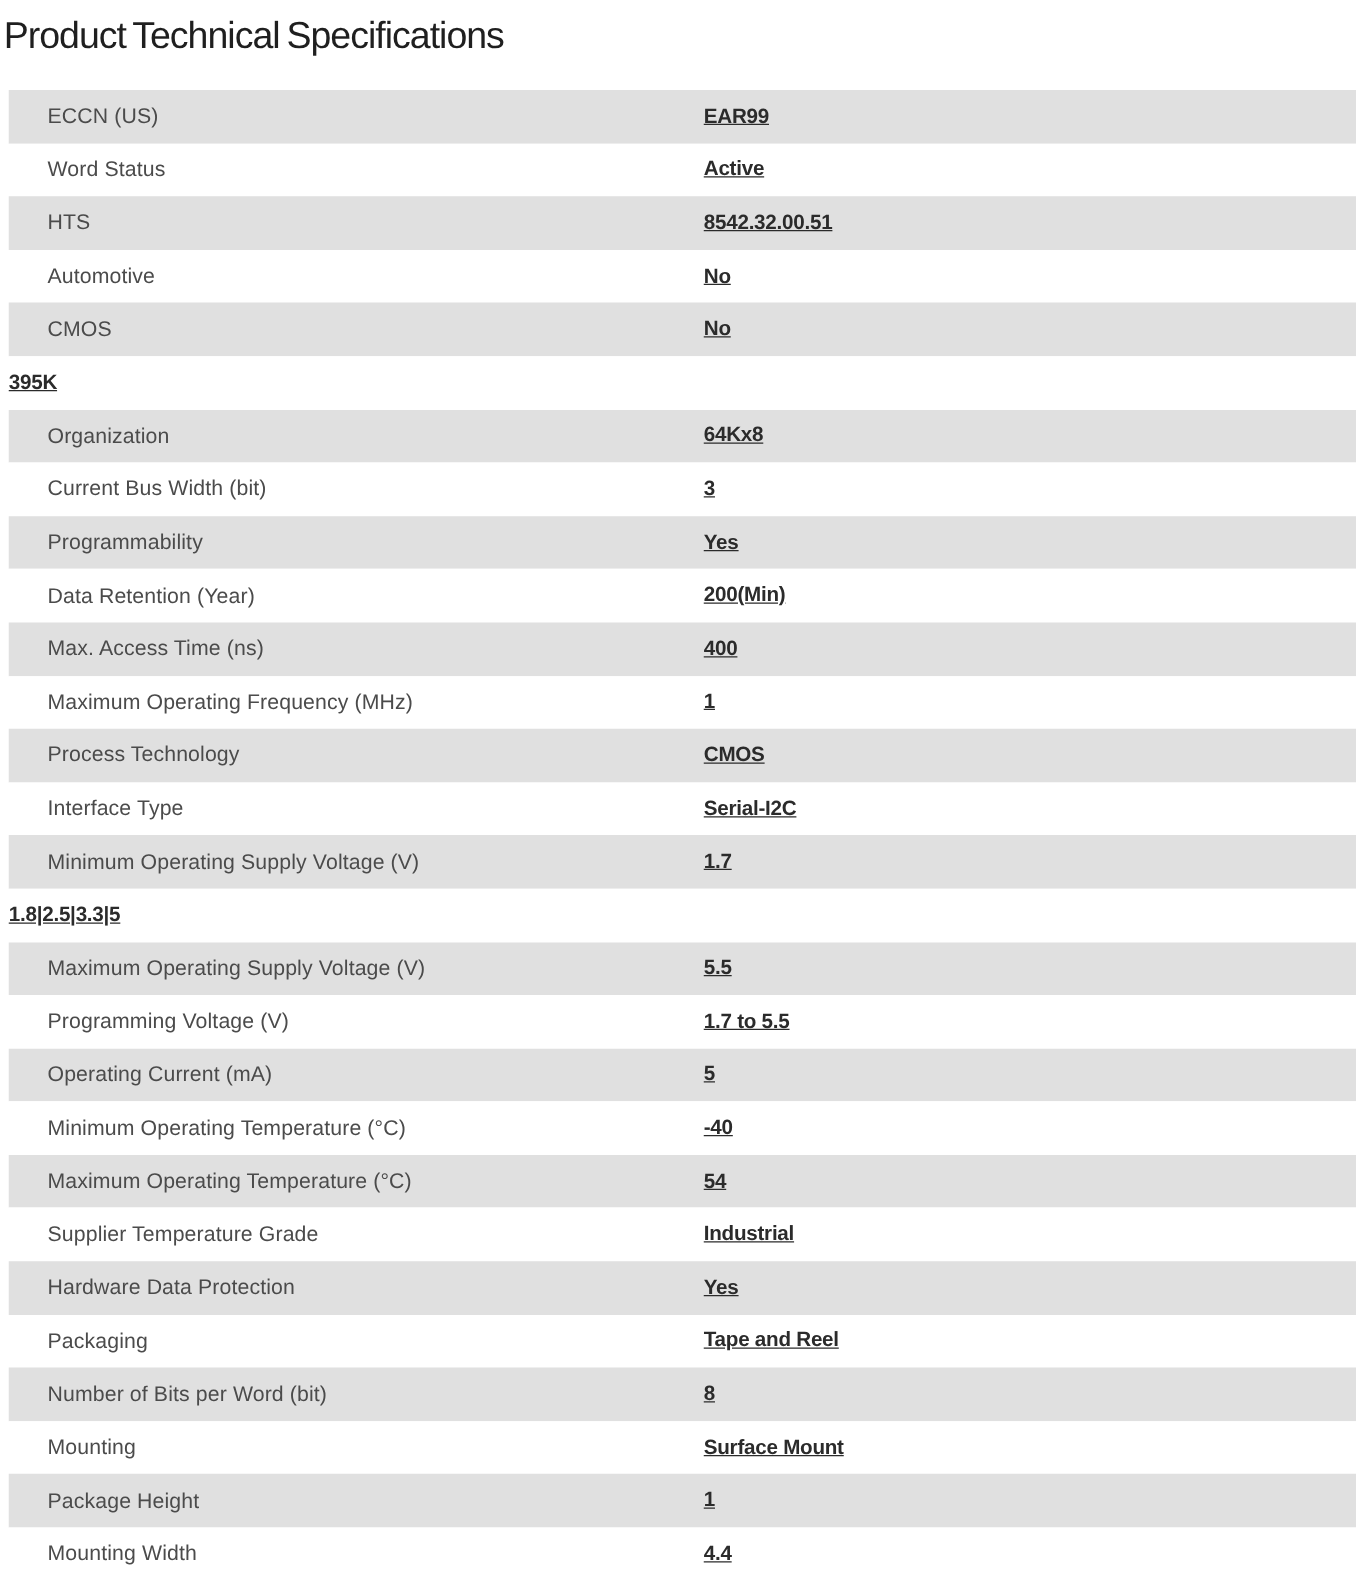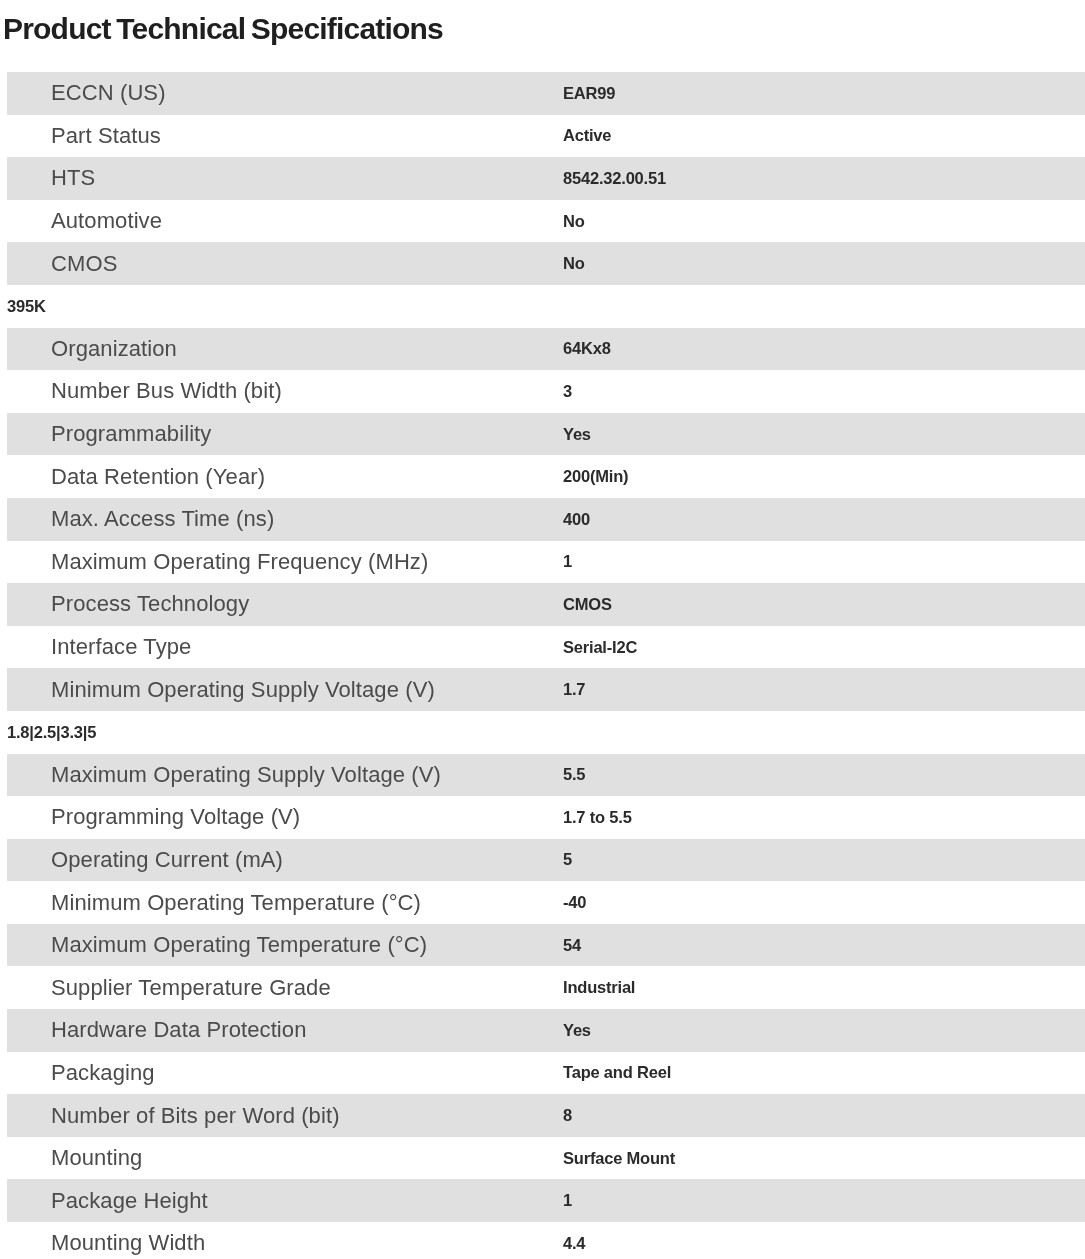--- a/index.html
+++ b/index.html
@@ -11,21 +11,21 @@
     width: 1085px;
     height: 1259px;
     overflow: hidden;
     font-family: "Liberation Sans", sans-serif;
     position: relative;
   }
   .page-title {
     margin: 0;
     padding: 11px 12px 0 3px;
     font-size: 30px;
-    font-weight: 700;
+    font-weight: 400;
     letter-spacing: -0.8px;
     word-spacing: -2px;
     color: #1f1f1f;
     line-height: 1.2;
   }
   .spec-table {
     position: absolute;
     top: 72px;
     left: 7px;
     right: 0;
@@ -34,50 +34,51 @@
     display: flex;
     align-items: center;
     height: 42.6px;
     background: #ffffff;
   }
   .spec-row.alt {
     background: #e0e0e0;
   }
   .spec-label {
     width: 556px;
-    padding-left: 44px;
+    padding-left: 31px;
     box-sizing: border-box;
-    font-size: 22px;
+    font-size: 17px;
     font-weight: 400;
     color: #4b4b4b;
     letter-spacing: 0.1px;
     white-space: nowrap;
   }
   .spec-value {
     flex: 1;
     font-size: 16.5px;
     font-weight: 700;
     color: #2b2b2b;
     letter-spacing: -0.2px;
     white-space: nowrap;
+    text-decoration: underline;
   }
 </style>
 </head>
 <body>
 
 <h1 class="page-title">Product Technical Specifications</h1>
 
 <div class="spec-table">
   <div class="spec-row alt">
     <div class="spec-label">ECCN (US)</div>
     <div class="spec-value">EAR99</div>
   </div>
 
   <div class="spec-row">
-    <div class="spec-label">Part Status</div>
+    <div class="spec-label">Word Status</div>
     <div class="spec-value">Active</div>
   </div>
 
   <div class="spec-row alt">
     <div class="spec-label">HTS</div>
     <div class="spec-value">8542.32.00.51</div>
   </div>
 
   <div class="spec-row">
     <div class="spec-label">Automotive</div>
@@ -92,21 +93,21 @@
   <div class="spec-row">
     <div class="spec-value">395K</div>
   </div>
 
   <div class="spec-row alt">
     <div class="spec-label">Organization</div>
     <div class="spec-value">64Kx8</div>
   </div>
 
   <div class="spec-row">
-    <div class="spec-label">Number Bus Width (bit)</div>
+    <div class="spec-label">Current Bus Width (bit)</div>
     <div class="spec-value">3</div>
   </div>
 
   <div class="spec-row alt">
     <div class="spec-label">Programmability</div>
     <div class="spec-value">Yes</div>
   </div>
 
   <div class="spec-row">
     <div class="spec-label">Data Retention (Year)</div>

